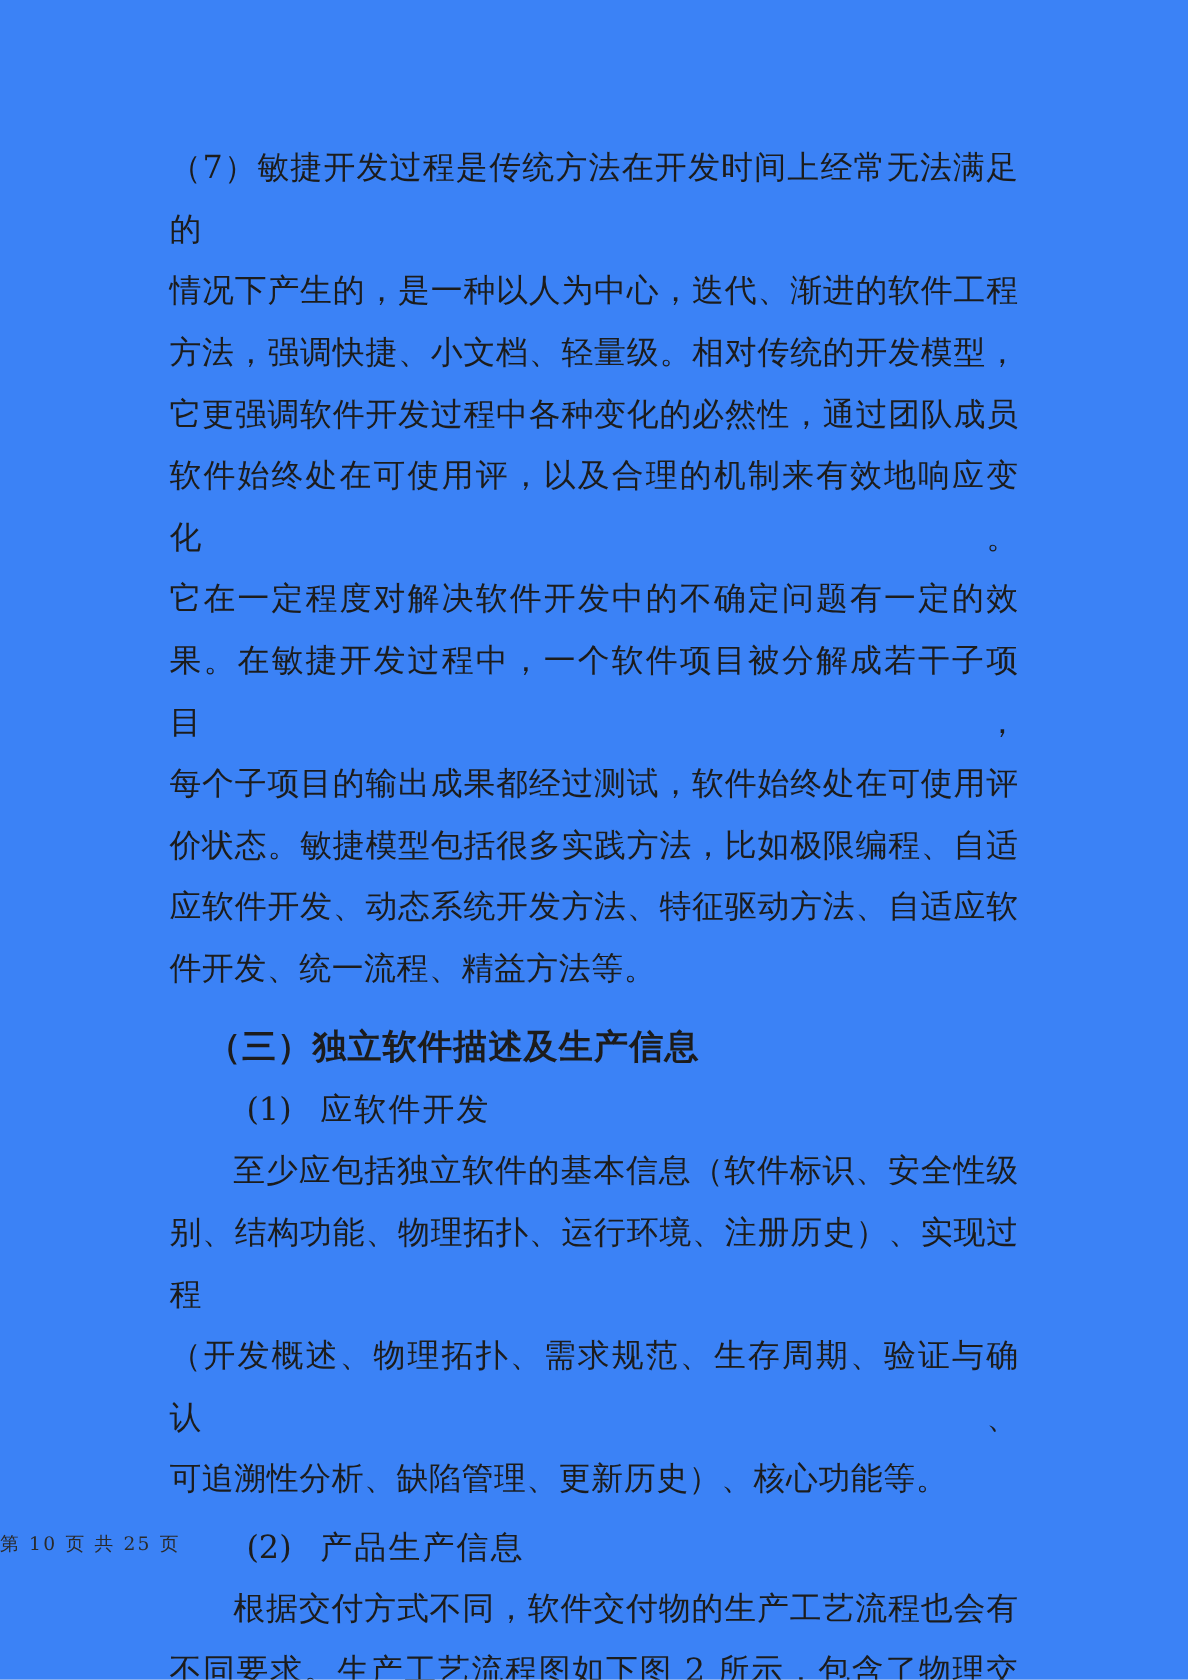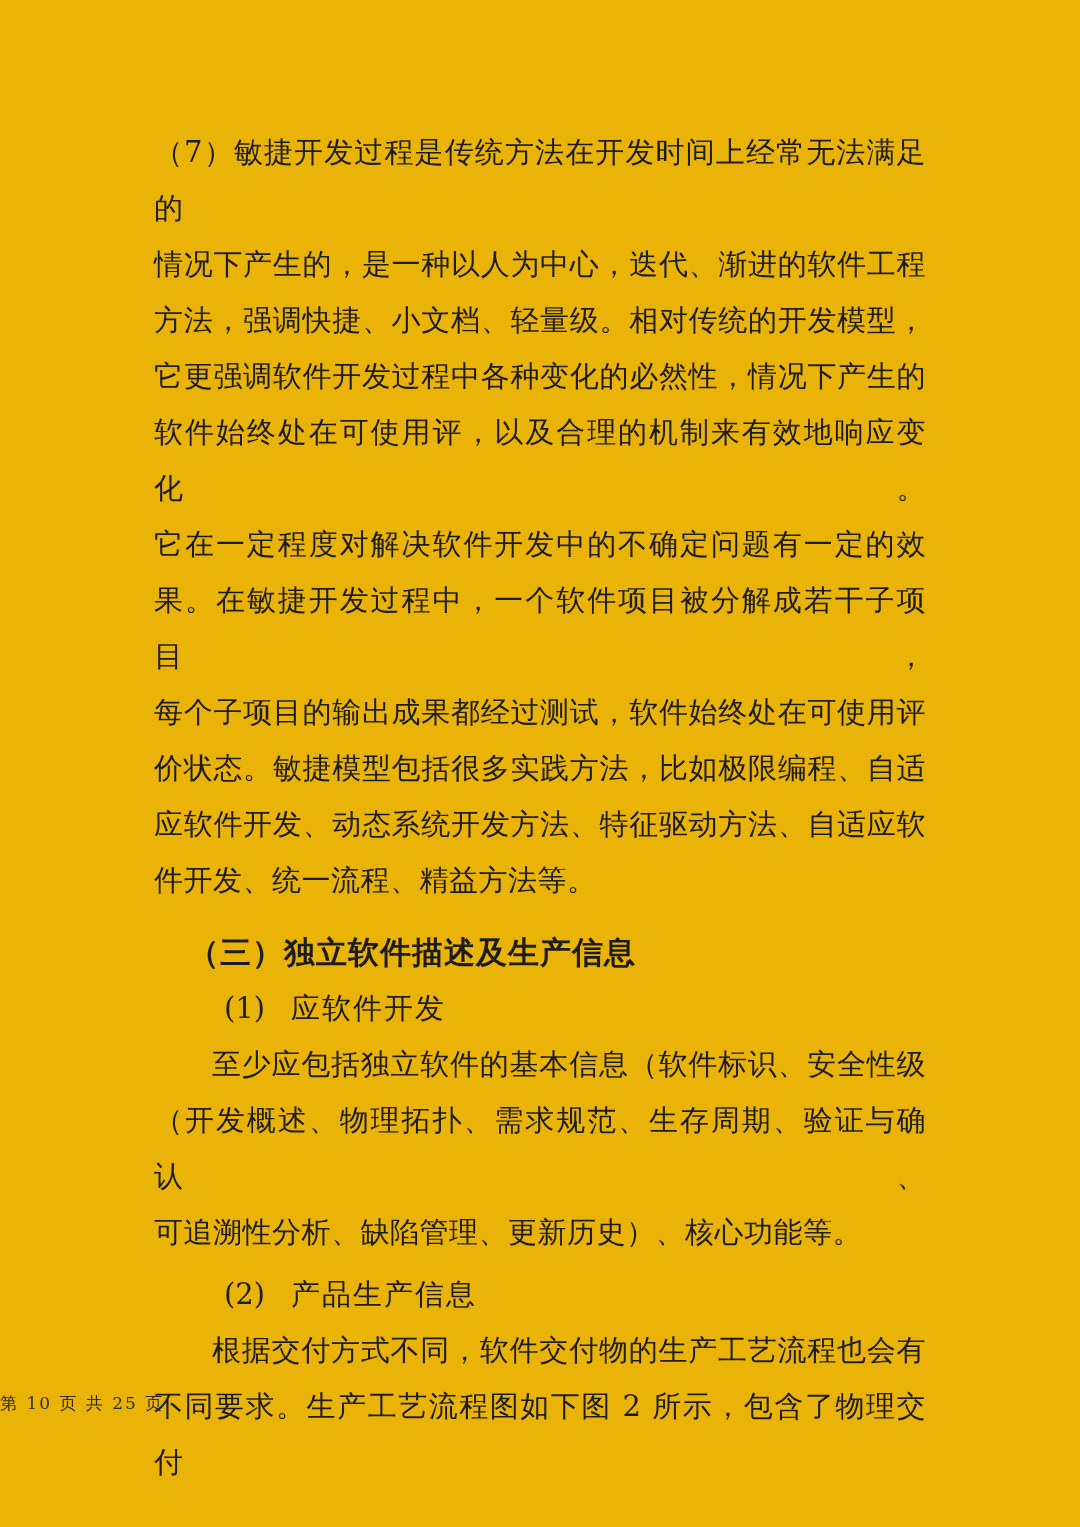--- a/index.html
+++ b/index.html
@@ -1,21 +1,21 @@
 <!DOCTYPE html>
 <html><head>
 <meta charset="utf-8">
 <style>
   * { margin: 0; padding: 0; box-sizing: border-box; }
   html, body { background: #e8e8e8; }
   .page {
     position: relative;
     width: 1080px;
     height: 1527px;
-    background: #eab308;
+    background: #3b82f6;
     margin: 0 auto;
     overflow: hidden;
     font-family: "DejaVu Serif", "Liberation Serif", serif;
     color: #1c1c1c;
   }
   .content {
     position: absolute;
     left: 154px;
     top: 124px;
     width: 772px;
@@ -66,38 +66,39 @@
 </head>
 <body>
 
 <div class="page">
   <div class="content">
 
     <div>
       <div class="line">（7）敏捷开发过程是传统方法在开发时间上经常无法满足的</div>
       <div class="line">情况下产生的，是一种以人为中心，迭代、渐进的软件工程</div>
       <div class="line">方法，强调快捷、小文档、轻量级。相对传统的开发模型，</div>
-      <div class="line">它更强调软件开发过程中各种变化的必然性，情况下产生的</div>
+      <div class="line">它更强调软件开发过程中各种变化的必然性，通过团队成员</div>
       <div class="line">软件始终处在可使用评，以及合理的机制来有效地响应变化。</div>
       <div class="line">它在一定程度对解决软件开发中的不确定问题有一定的效</div>
       <div class="line">果。在敏捷开发过程中，一个软件项目被分解成若干子项目，</div>
       <div class="line">每个子项目的输出成果都经过测试，软件始终处在可使用评</div>
       <div class="line">价状态。敏捷模型包括很多实践方法，比如极限编程、自适</div>
       <div class="line">应软件开发、动态系统开发方法、特征驱动方法、自适应软</div>
       <div class="line lastline">件开发、统一流程、精益方法等。</div>
     </div>
 
     <div class="section-heading">（三）独立软件描述及生产信息</div>
 
     <div class="numbered-item">
       <span>(1)</span><span class="item-title">应软件开发</span>
     </div>
 
     <div>
       <div class="line firstindent">至少应包括独立软件的基本信息（软件标识、安全性级</div>
+      <div class="line">别、结构功能、物理拓扑、运行环境、注册历史）、实现过程</div>
       <div class="line">（开发概述、物理拓扑、需求规范、生存周期、验证与确认、</div>
       <div class="line lastline">可追溯性分析、缺陷管理、更新历史）、核心功能等。</div>
     </div>
 
     <div class="numbered-item second">
       <span>(2)</span><span class="item-title">产品生产信息</span>
     </div>
 
     <div>
       <div class="line firstindent">根据交付方式不同，软件交付物的生产工艺流程也会有</div>

